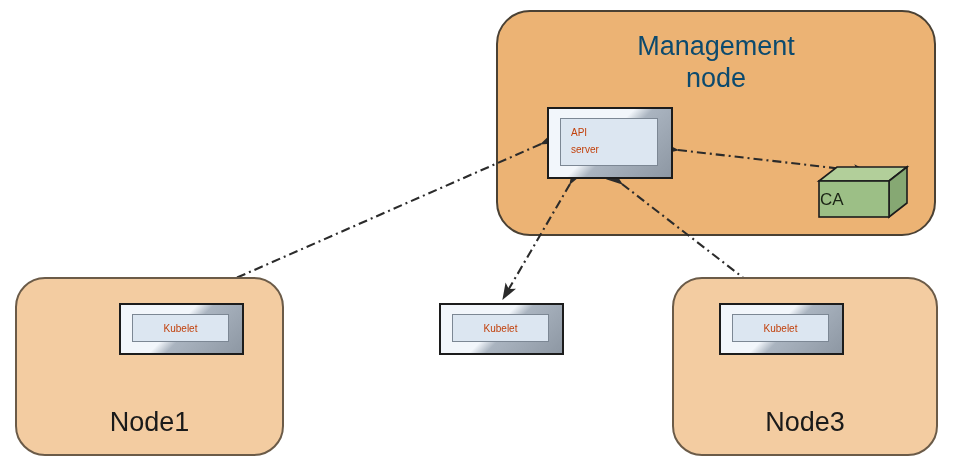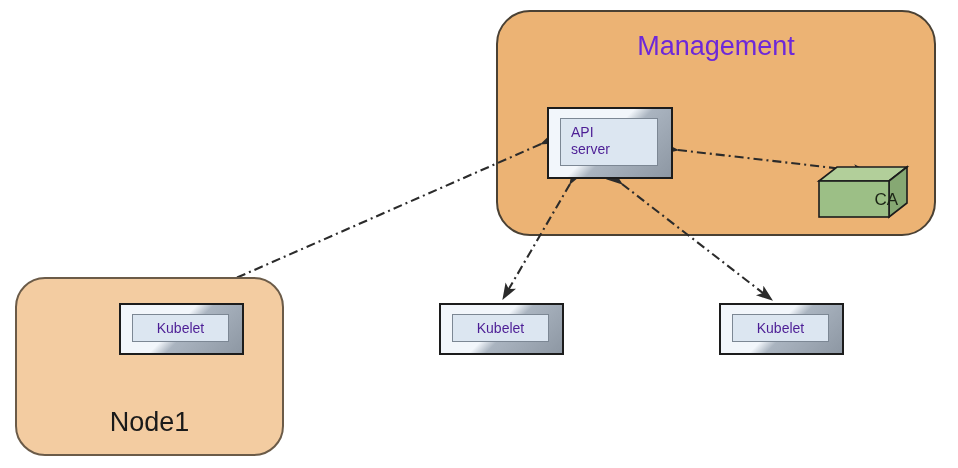--- a/index.html
+++ b/index.html
@@ -32,21 +32,21 @@
     box-sizing: border-box;
   }
   .mgmt-title {
     position: absolute;
     left: 0;
     top: 18px;
     width: 100%;
     text-align: center;
     font-size: 27px;
     line-height: 32px;
-    color: #6d28d9;
+    color: #0c4a6e;
     font-family: "Liberation Sans", sans-serif;
   }
 
   
   .worker-node {
     position: absolute;
     top: 277px;
     height: 179px;
     background: #f3cca1;
     border: 2px solid #6b5b48;
@@ -88,23 +88,23 @@
     background: #dce6f1;
     border: 1px solid #7c8794;
     box-sizing: border-box;
     overflow: hidden;
   }
   .bevel-text {
     position: absolute;
     left: 10px;
     top: 5px;
     right: 4px;
-    font-size: 14px;
+    font-size: 10px;
     line-height: 17px;
-    color: #4c1d95;
+    color: #c2410c;
     text-align: left;
     white-space: pre-line;
   }
   .bevel-text.center {
     left: 0; right: 0;
     text-align: center;
     top: 50%;
     transform: translateY(-50%);
   }
 
@@ -134,27 +134,26 @@
     left: 818px;
     top: 166px;
     width: 90px;
     height: 52px;
   }
   #ca-box .ca-label {
     position: absolute;
     left: 2px;
     top: 24px;
     width: 66px;
-    text-align: right;
+    text-align: left;
     font-size: 17px;
     line-height: 20px;
     color: #1b2415;
     z-index: 4;
     pointer-events: none;
-    margin-left: 12px;
   }
 
   
   #edges, #ca-svg {
     position: absolute;
     left: 0; top: 0;
     width: 958px;
     height: 468px;
     pointer-events: none;
   }
@@ -166,21 +165,21 @@
     stroke-dasharray: 9 4 2 4;
     stroke-linecap: butt;
   }
 </style>
 </head>
 <body>
 
 <div id="canvas">
 
   <div class="mgmt-node">
-    <div class="mgmt-title"><span>Management</span><br></div>
+    <div class="mgmt-title"><span>Management</span><br><span>node</span></div>
   </div>
 
   <svg id="edges" viewBox="0 0 958 468">
     <defs>
       <marker id="arrowhead" markerWidth="9" markerHeight="9" refX="7.4" refY="3.1" orient="auto" markerUnits="strokeWidth">
         <path d="M0,0.2 L8,3.1 L0,6.0 L1.9,3.1 Z" fill="#2b2b2b"></path>
       </marker>
     </defs>
 
     <line class="edge-line" x1="541" y1="144" x2="186" y2="300" marker-start="url(#arrowhead)" marker-end="url(#arrowhead)"></line>
@@ -221,20 +220,23 @@
     </div>
   </div>
 
   <div class="bevel-box kubelet-box" id="kubelet-2">
     <div class="bevel-inner"></div>
     <div class="bevel-face">
       <div class="bevel-text center">Kubelet</div>
     </div>
   </div>
 
+  <div class="worker-node" id="node-3">
+    <div class="worker-label">Node3</div>
+  </div>
   <div class="bevel-box kubelet-box" id="kubelet-3">
     <div class="bevel-inner"></div>
     <div class="bevel-face">
       <div class="bevel-text center">Kubelet</div>
     </div>
   </div>
 
 </div>
 
 </body></html>

